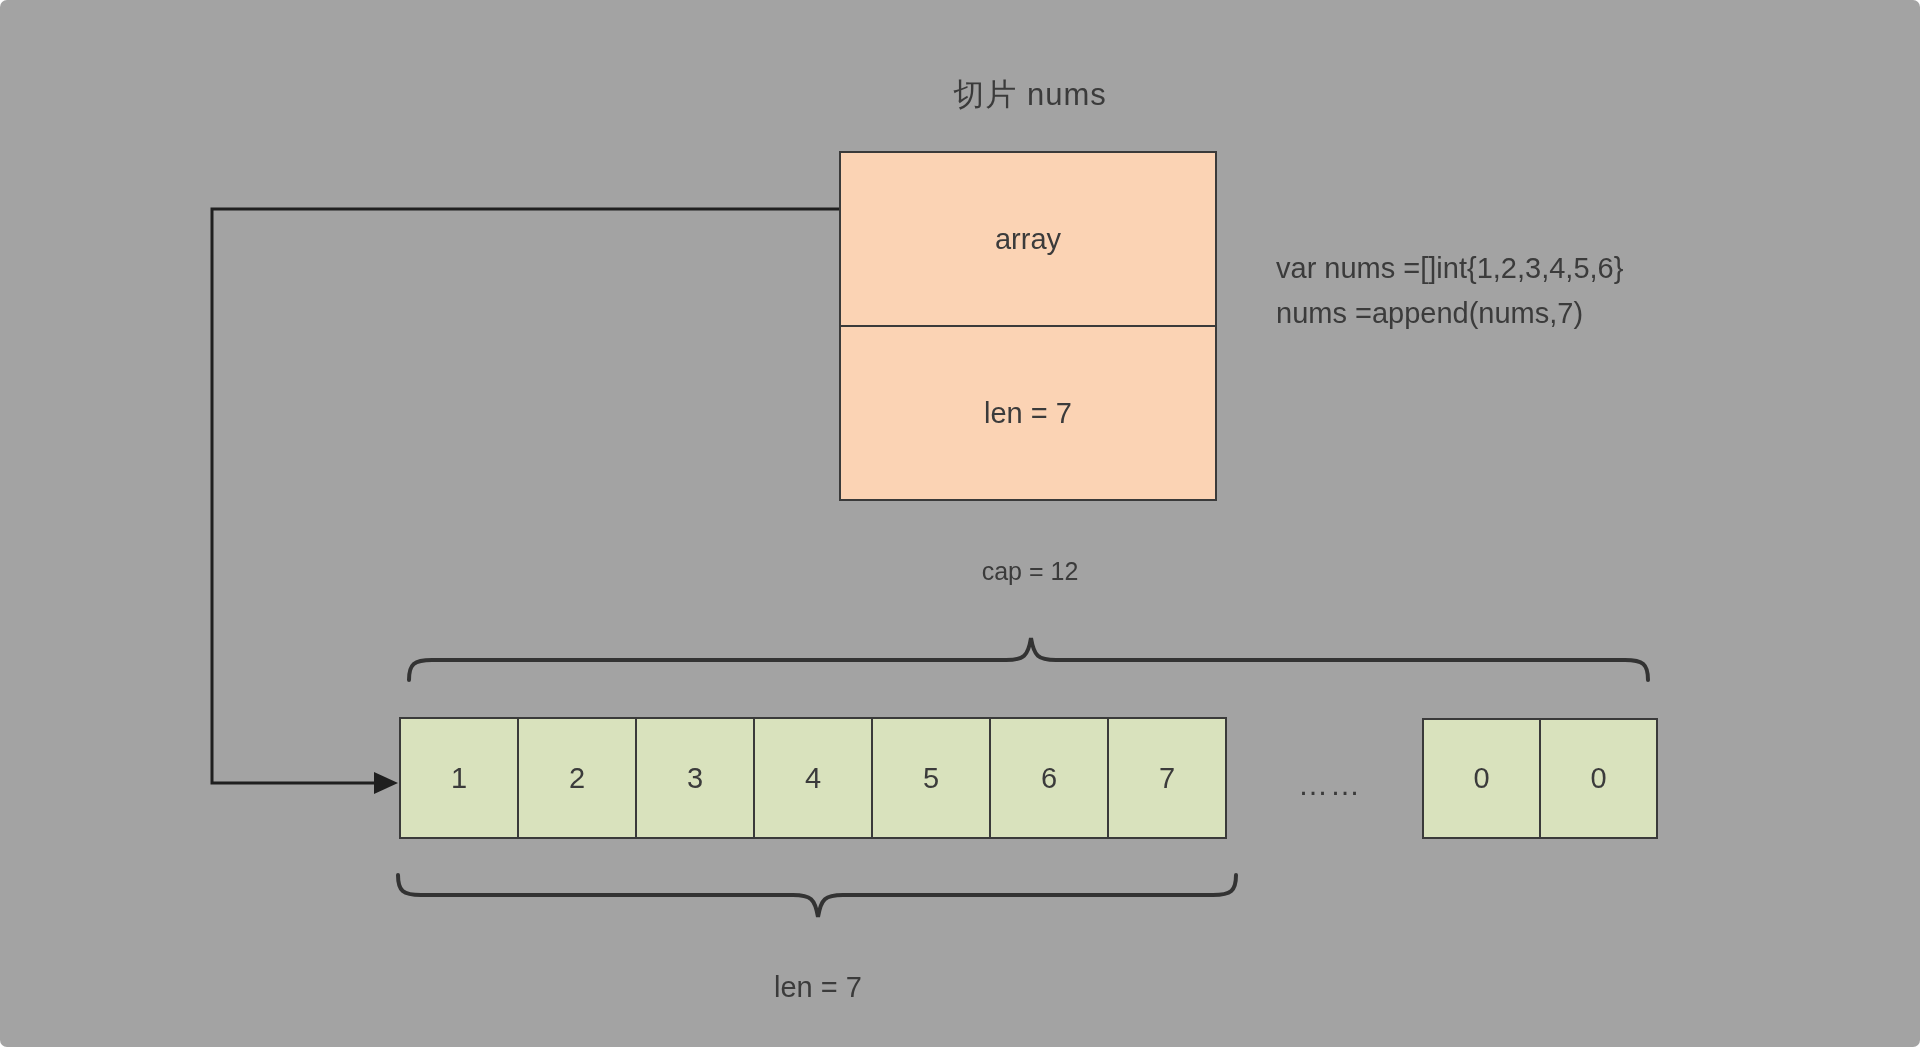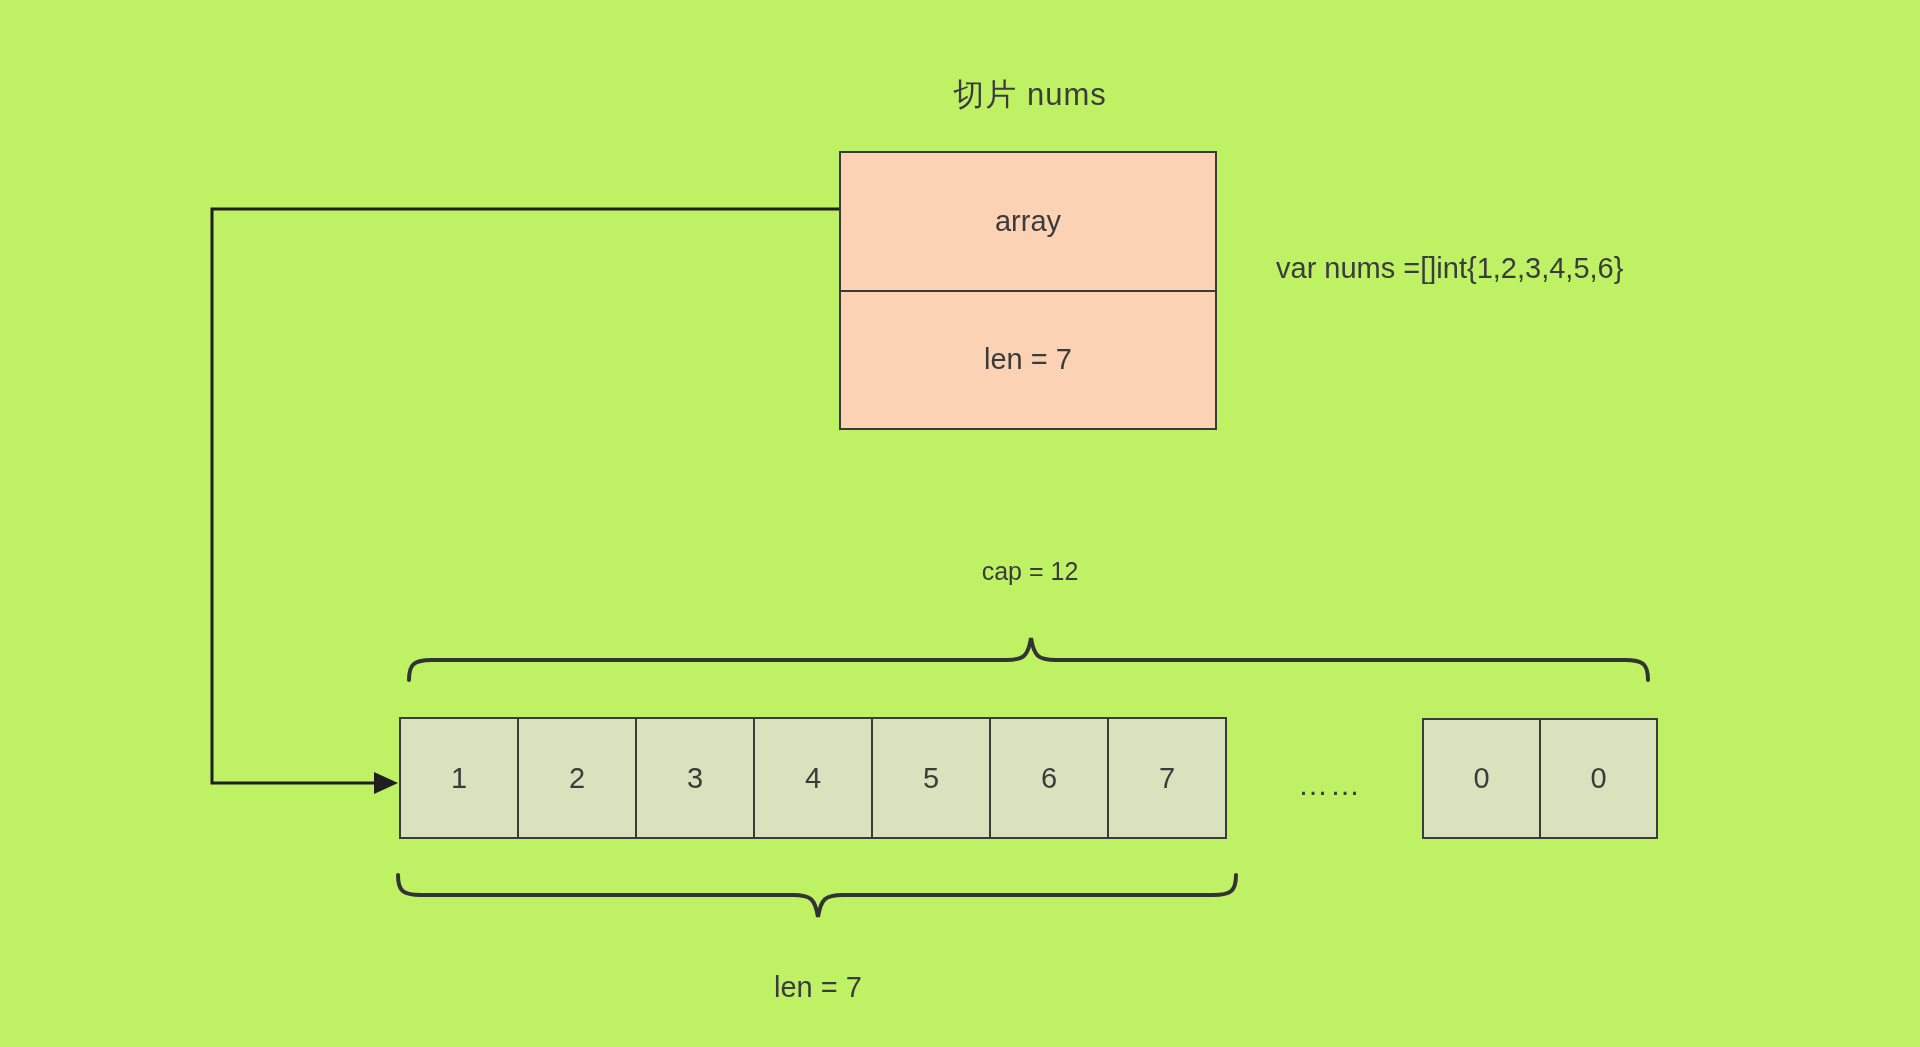--- a/index.html
+++ b/index.html
@@ -1,32 +1,33 @@
 <!DOCTYPE html>
 <html style="--struct-fill: #fbd3b4; --cell-fill: #d9e2bd; --border: #3a3a3a; --line: #2e2e2e; --text: #3b3b3b;"><head>
 <meta charset="utf-8">
 <style>
   html, body { margin: 0; padding: 0; background: #ffffff; }
   .canvas {
     position: relative;
     width: 1920px;
     height: 1047px;
-    background: #bef264;
+    background: #a3a3a3;
     font-family: "Liberation Sans", "DejaVu Sans", sans-serif;
     color: var(--text, #3b3b3b);
     overflow: hidden;
+    border-radius: 7px;
   }
   .label-center { position: absolute; text-align: center; }
 
   .title { left: 880px; top: 74px; width: 300px; font-size: 31px; letter-spacing: 1px; }
 
   .struct {
     position: absolute;
     left: 839px; top: 151px;
-    width: 378px; height: 279px;
+    width: 378px; height: 350px;
     background: var(--struct-fill, #fbd3b4);
     border: 2px solid var(--border, #3a3a3a);
     box-sizing: border-box;
     display: flex; flex-direction: column;
   }
   .struct-row {
     flex: 1;
     display: flex; align-items: center; justify-content: center;
     font-size: 29px;
     border-top: 2px solid var(--border, #3a3a3a);
@@ -72,20 +73,21 @@
 
   <div class="label-center title">切片 nums</div>
 
   <div class="struct">
     <div class="struct-row">array</div>
     <div class="struct-row">len = 7</div>
   </div>
 
   <div class="code">
     <div>var nums =[]int{1,2,3,4,5,6}</div>
+    <div>nums =append(nums,7)</div>
   </div>
 
   <div class="label-center cap-label">cap = 12</div>
 
   <svg class="brace" style="left:406px; top:630px;" width="1245" height="54" viewBox="0 0 1245 54">
     <path d="M 3,50 C 3,34 8,30 26,30 L 600,30 C 618,30 622,26 625,8 C 628,26 632,30 650,30 L 1219,30 C 1237,30 1242,34 1242,50" fill="none" stroke="#333333" stroke-width="4" stroke-linecap="round"></path>
   </svg>
 
   <div class="cells cells-main">
     <div class="cell">1</div>

